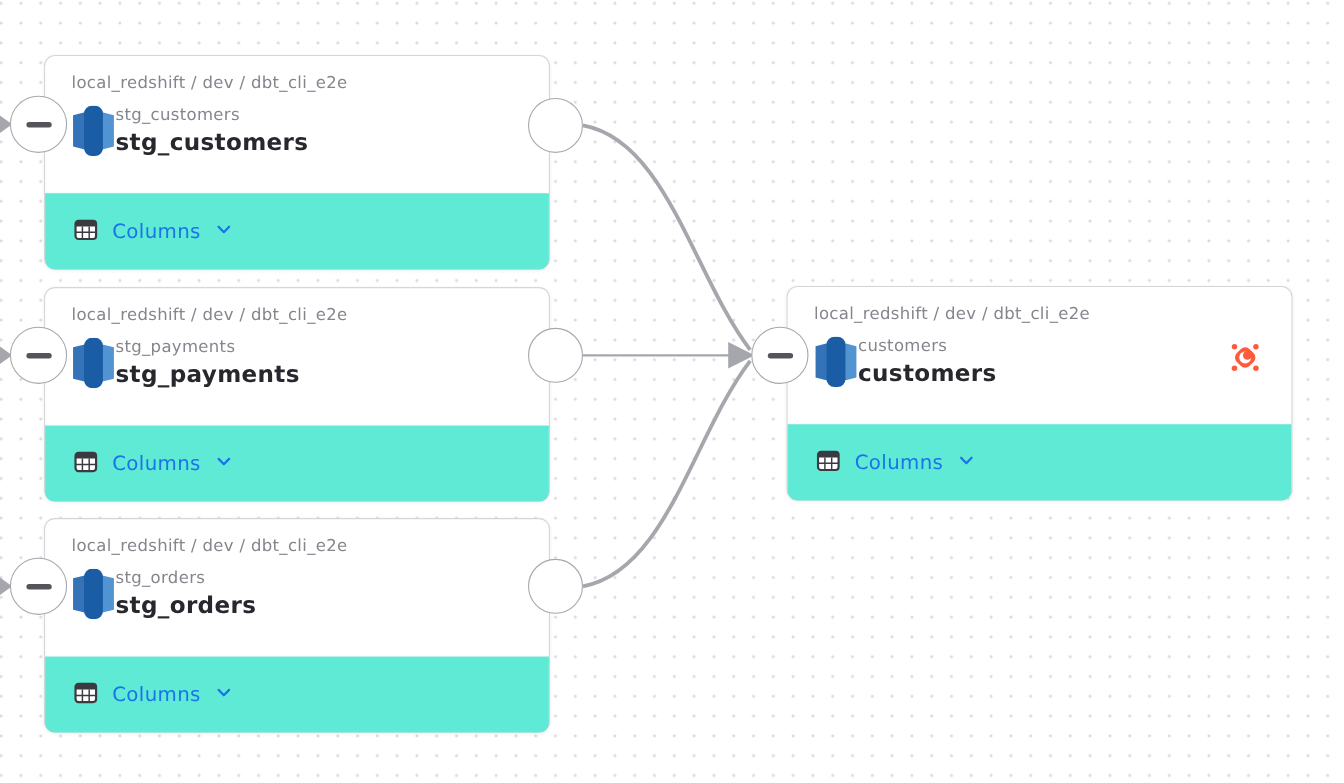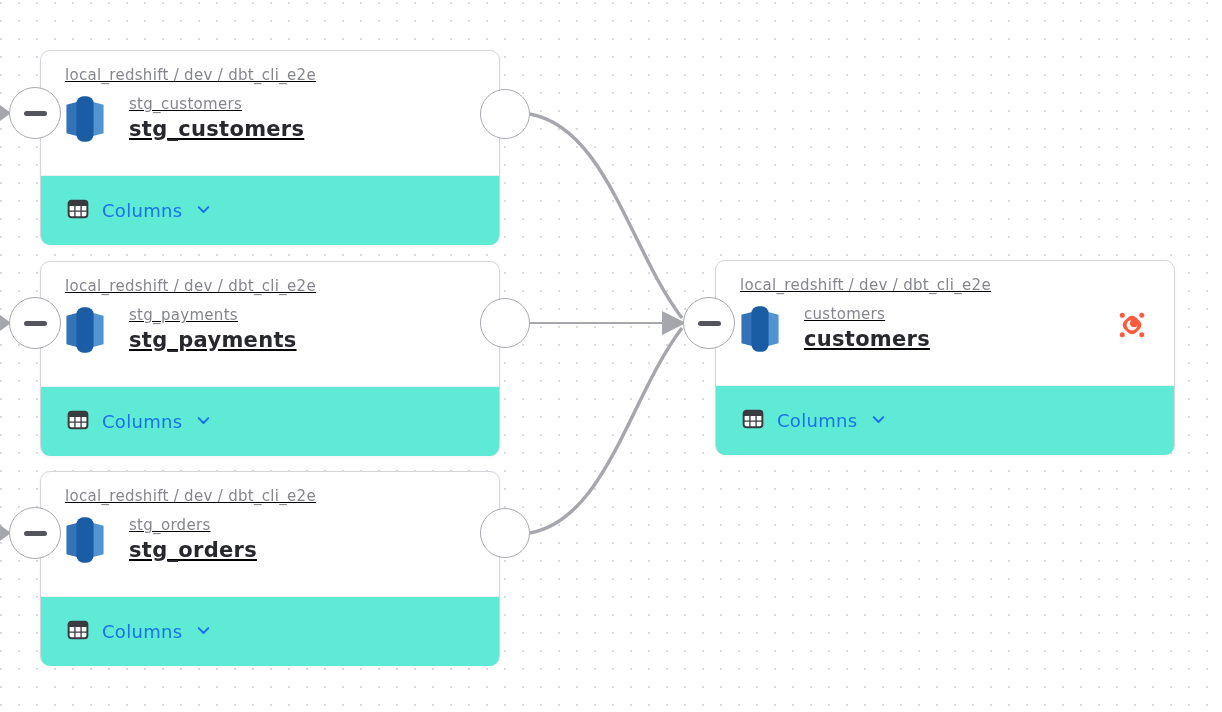--- a/index.html
+++ b/index.html
@@ -22,26 +22,26 @@
   }
   .node {
     position: absolute; z-index: 2;
     width: 460px; height: 195px;
     background: #ffffff;
     border: 1px solid #d5d6db;
     border-radius: 10px;
     box-shadow: 0 1px 4px rgba(27,31,45,0.06);
     cursor: pointer;
   }
-  .node-main { position: relative; height: 124px; padding: 15px 24px 0 24px; text-decoration: underline; }
+  .node-main { position: relative; height: 124px; padding: 15px 24px 0 24px; }
   .breadcrumb {
     font-size: 15px; color: #85868d; letter-spacing: 0.3px;
     white-space: nowrap;
   }
-  .entity-row { display: flex; align-items: center; gap: 24px; margin-top: 11px; }
+  .entity-row { display: flex; align-items: center; gap: 0; margin-top: 11px; }
   .redshift-wrap { flex: 0 0 auto; display: flex; }
   .titles { display: flex; flex-direction: column; }
   .subtitle { font-size: 15px; color: #85868d; letter-spacing: 0.3px; line-height: 1.3; }
   .title { font-size: 21px; font-weight: 600; color: #27272e; letter-spacing: 0.3px; line-height: 1.35; }
   .node-footer {
     height: 70px; background: #5eead4;
     border-top: 1px solid #efeff2;
     border-radius: 0 0 9px 9px;
     display: flex; align-items: center;
     padding-left: 26px;

